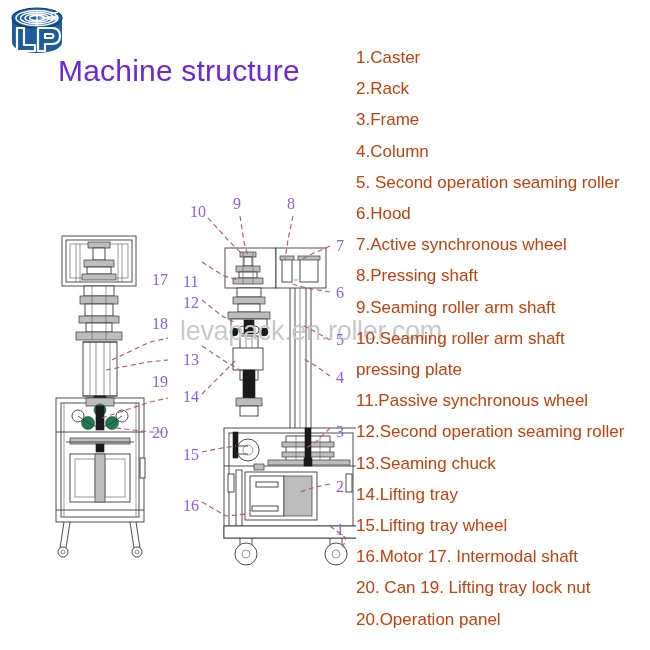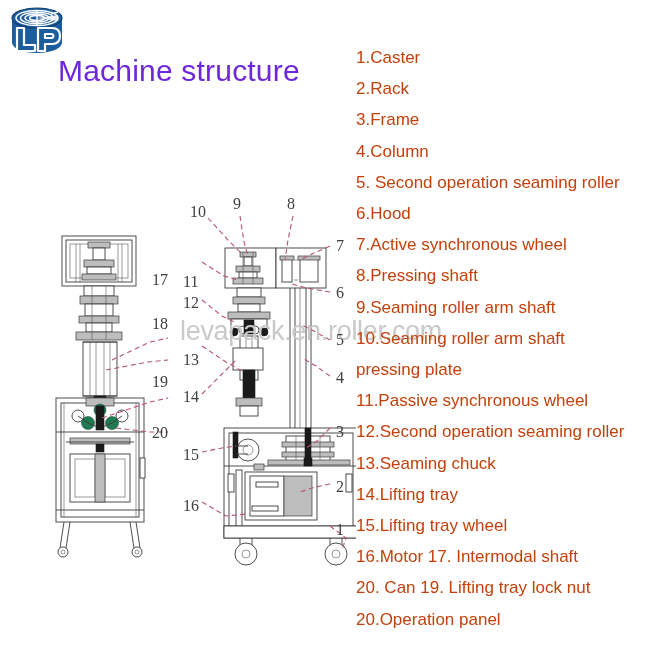--- a/index.html
+++ b/index.html
@@ -60,21 +60,21 @@
     height: 400px;
   }
   #drawing svg { display: block; }
 
   
   .callout {
     position: absolute;
     font-family: "Liberation Serif", serif;
     font-size: 16px;
     line-height: 16px;
-    color: #404040;
+    color: #8b5cf6;
     white-space: nowrap;
   }
 
   
   #watermark {
     position: absolute;
     left: 180px;
     top: 316px;
     font-size: 27px;
     line-height: 30px;

